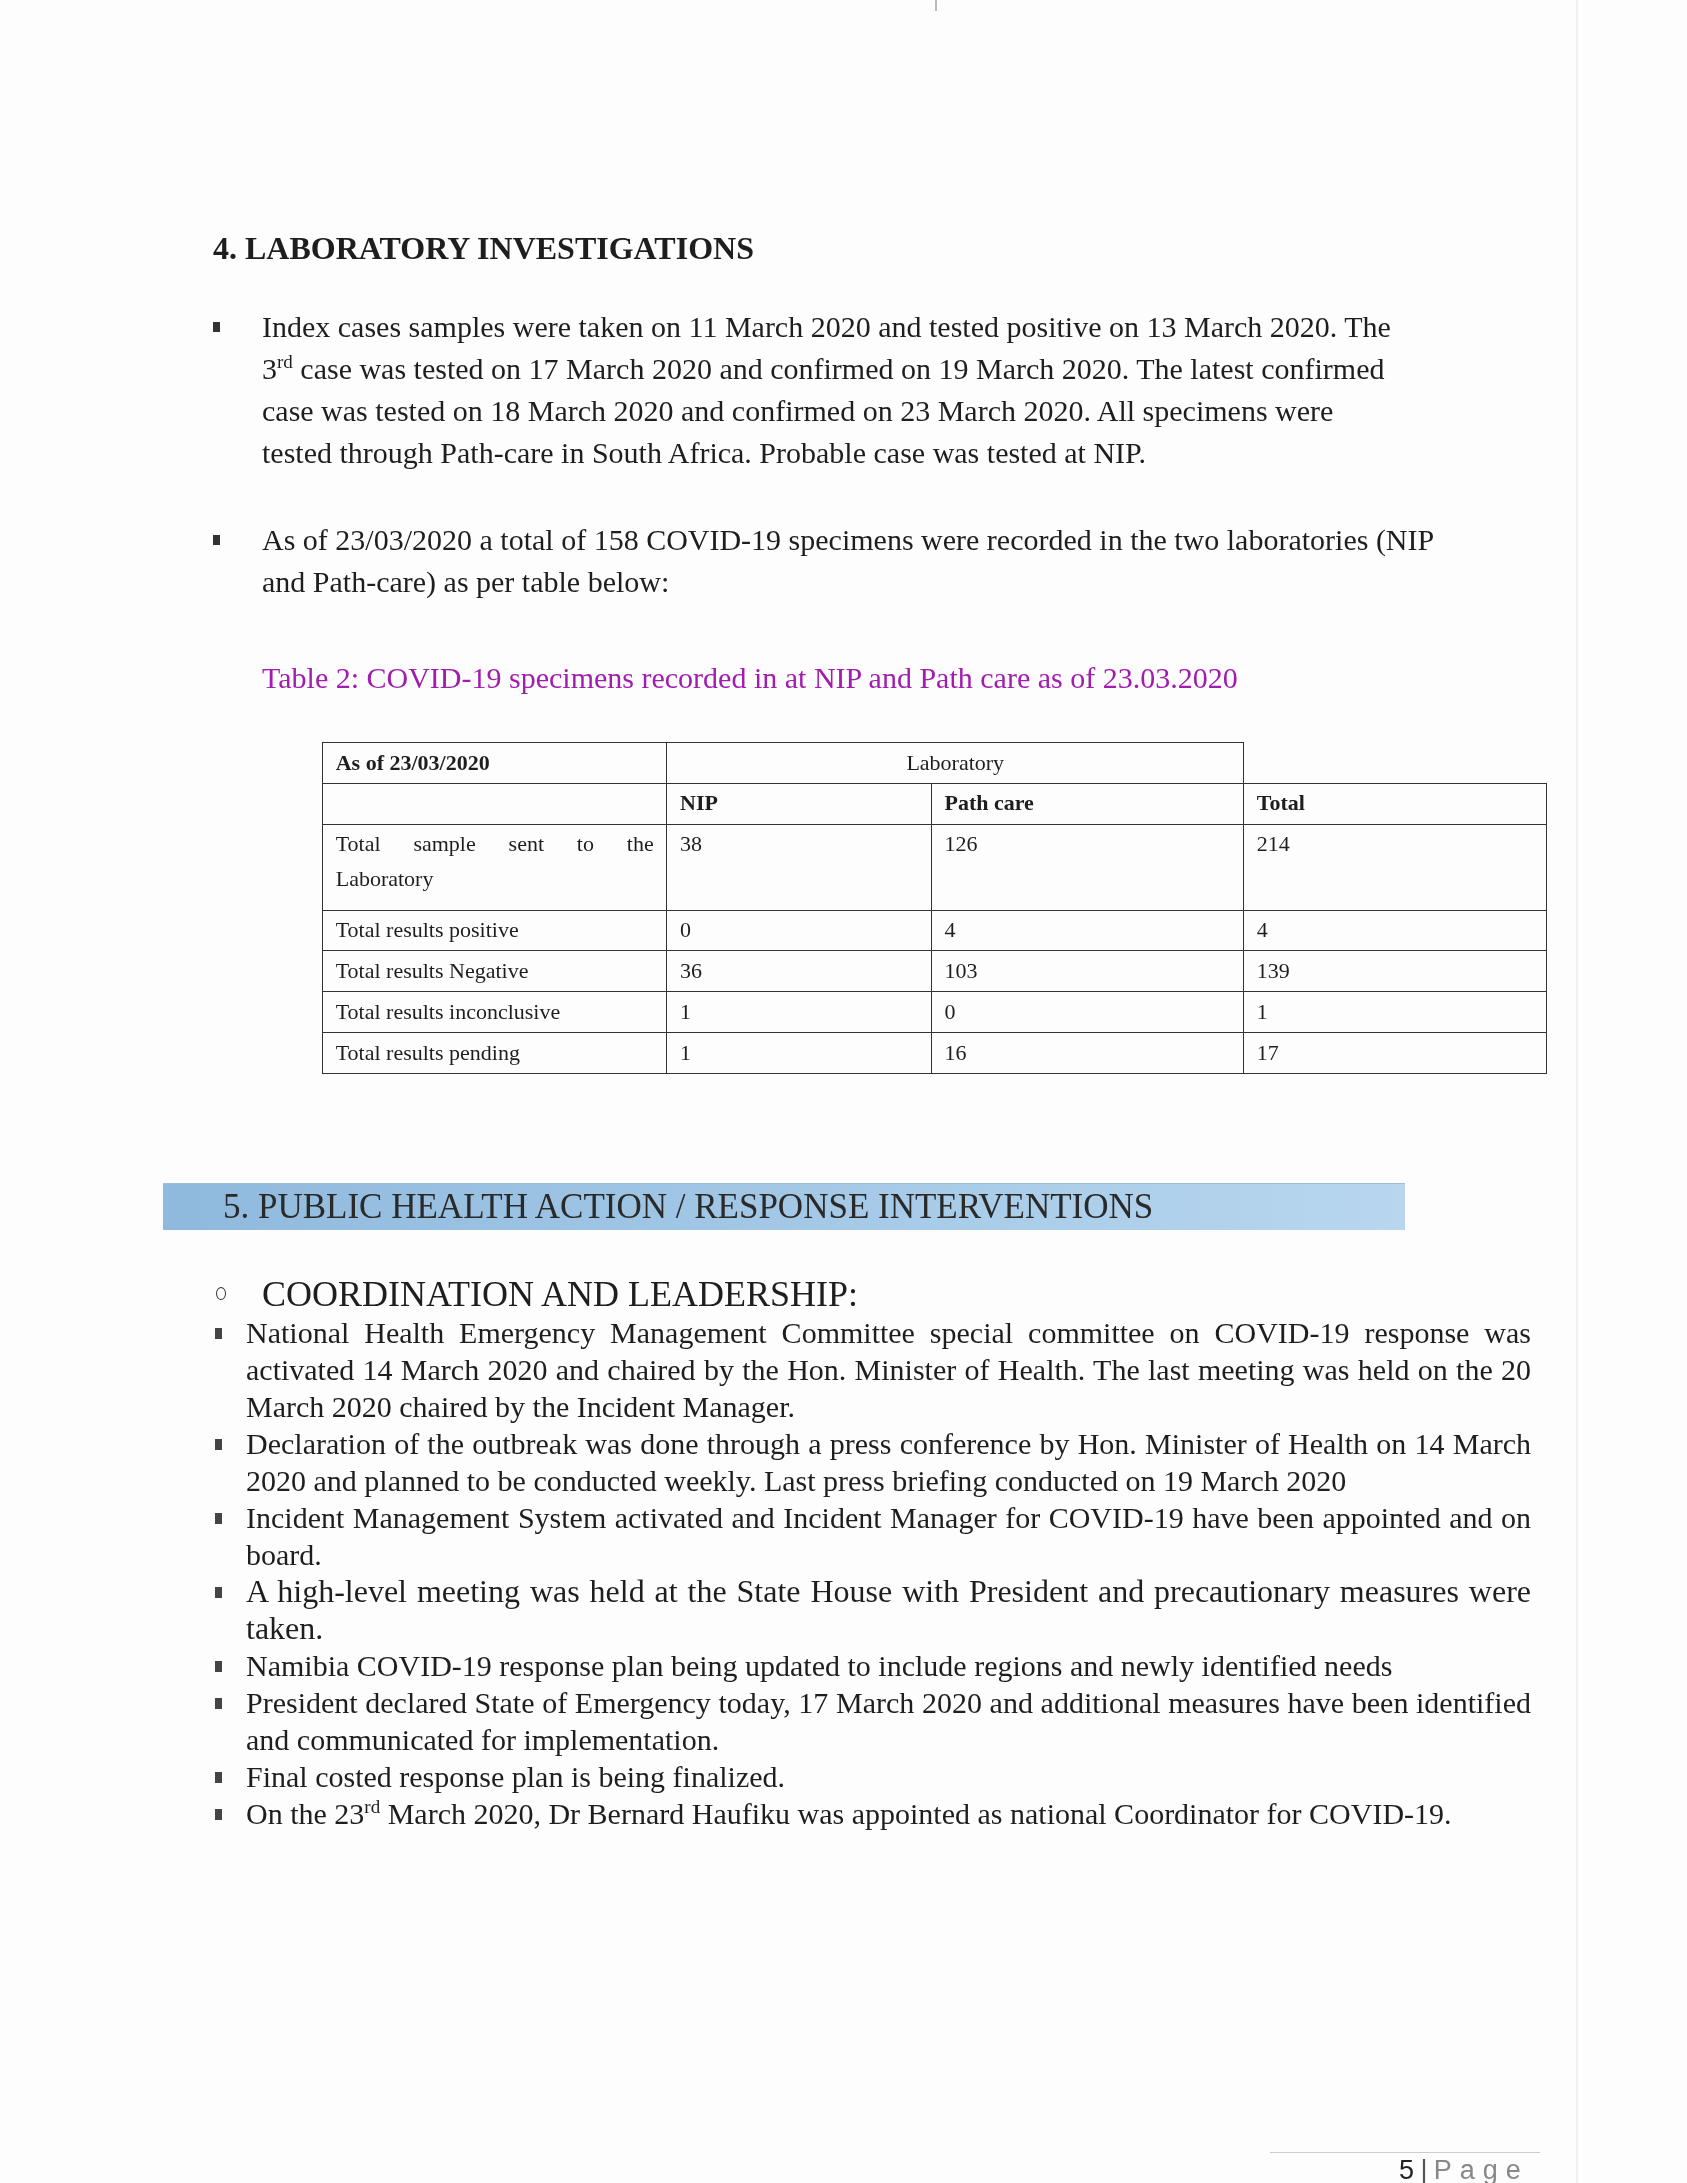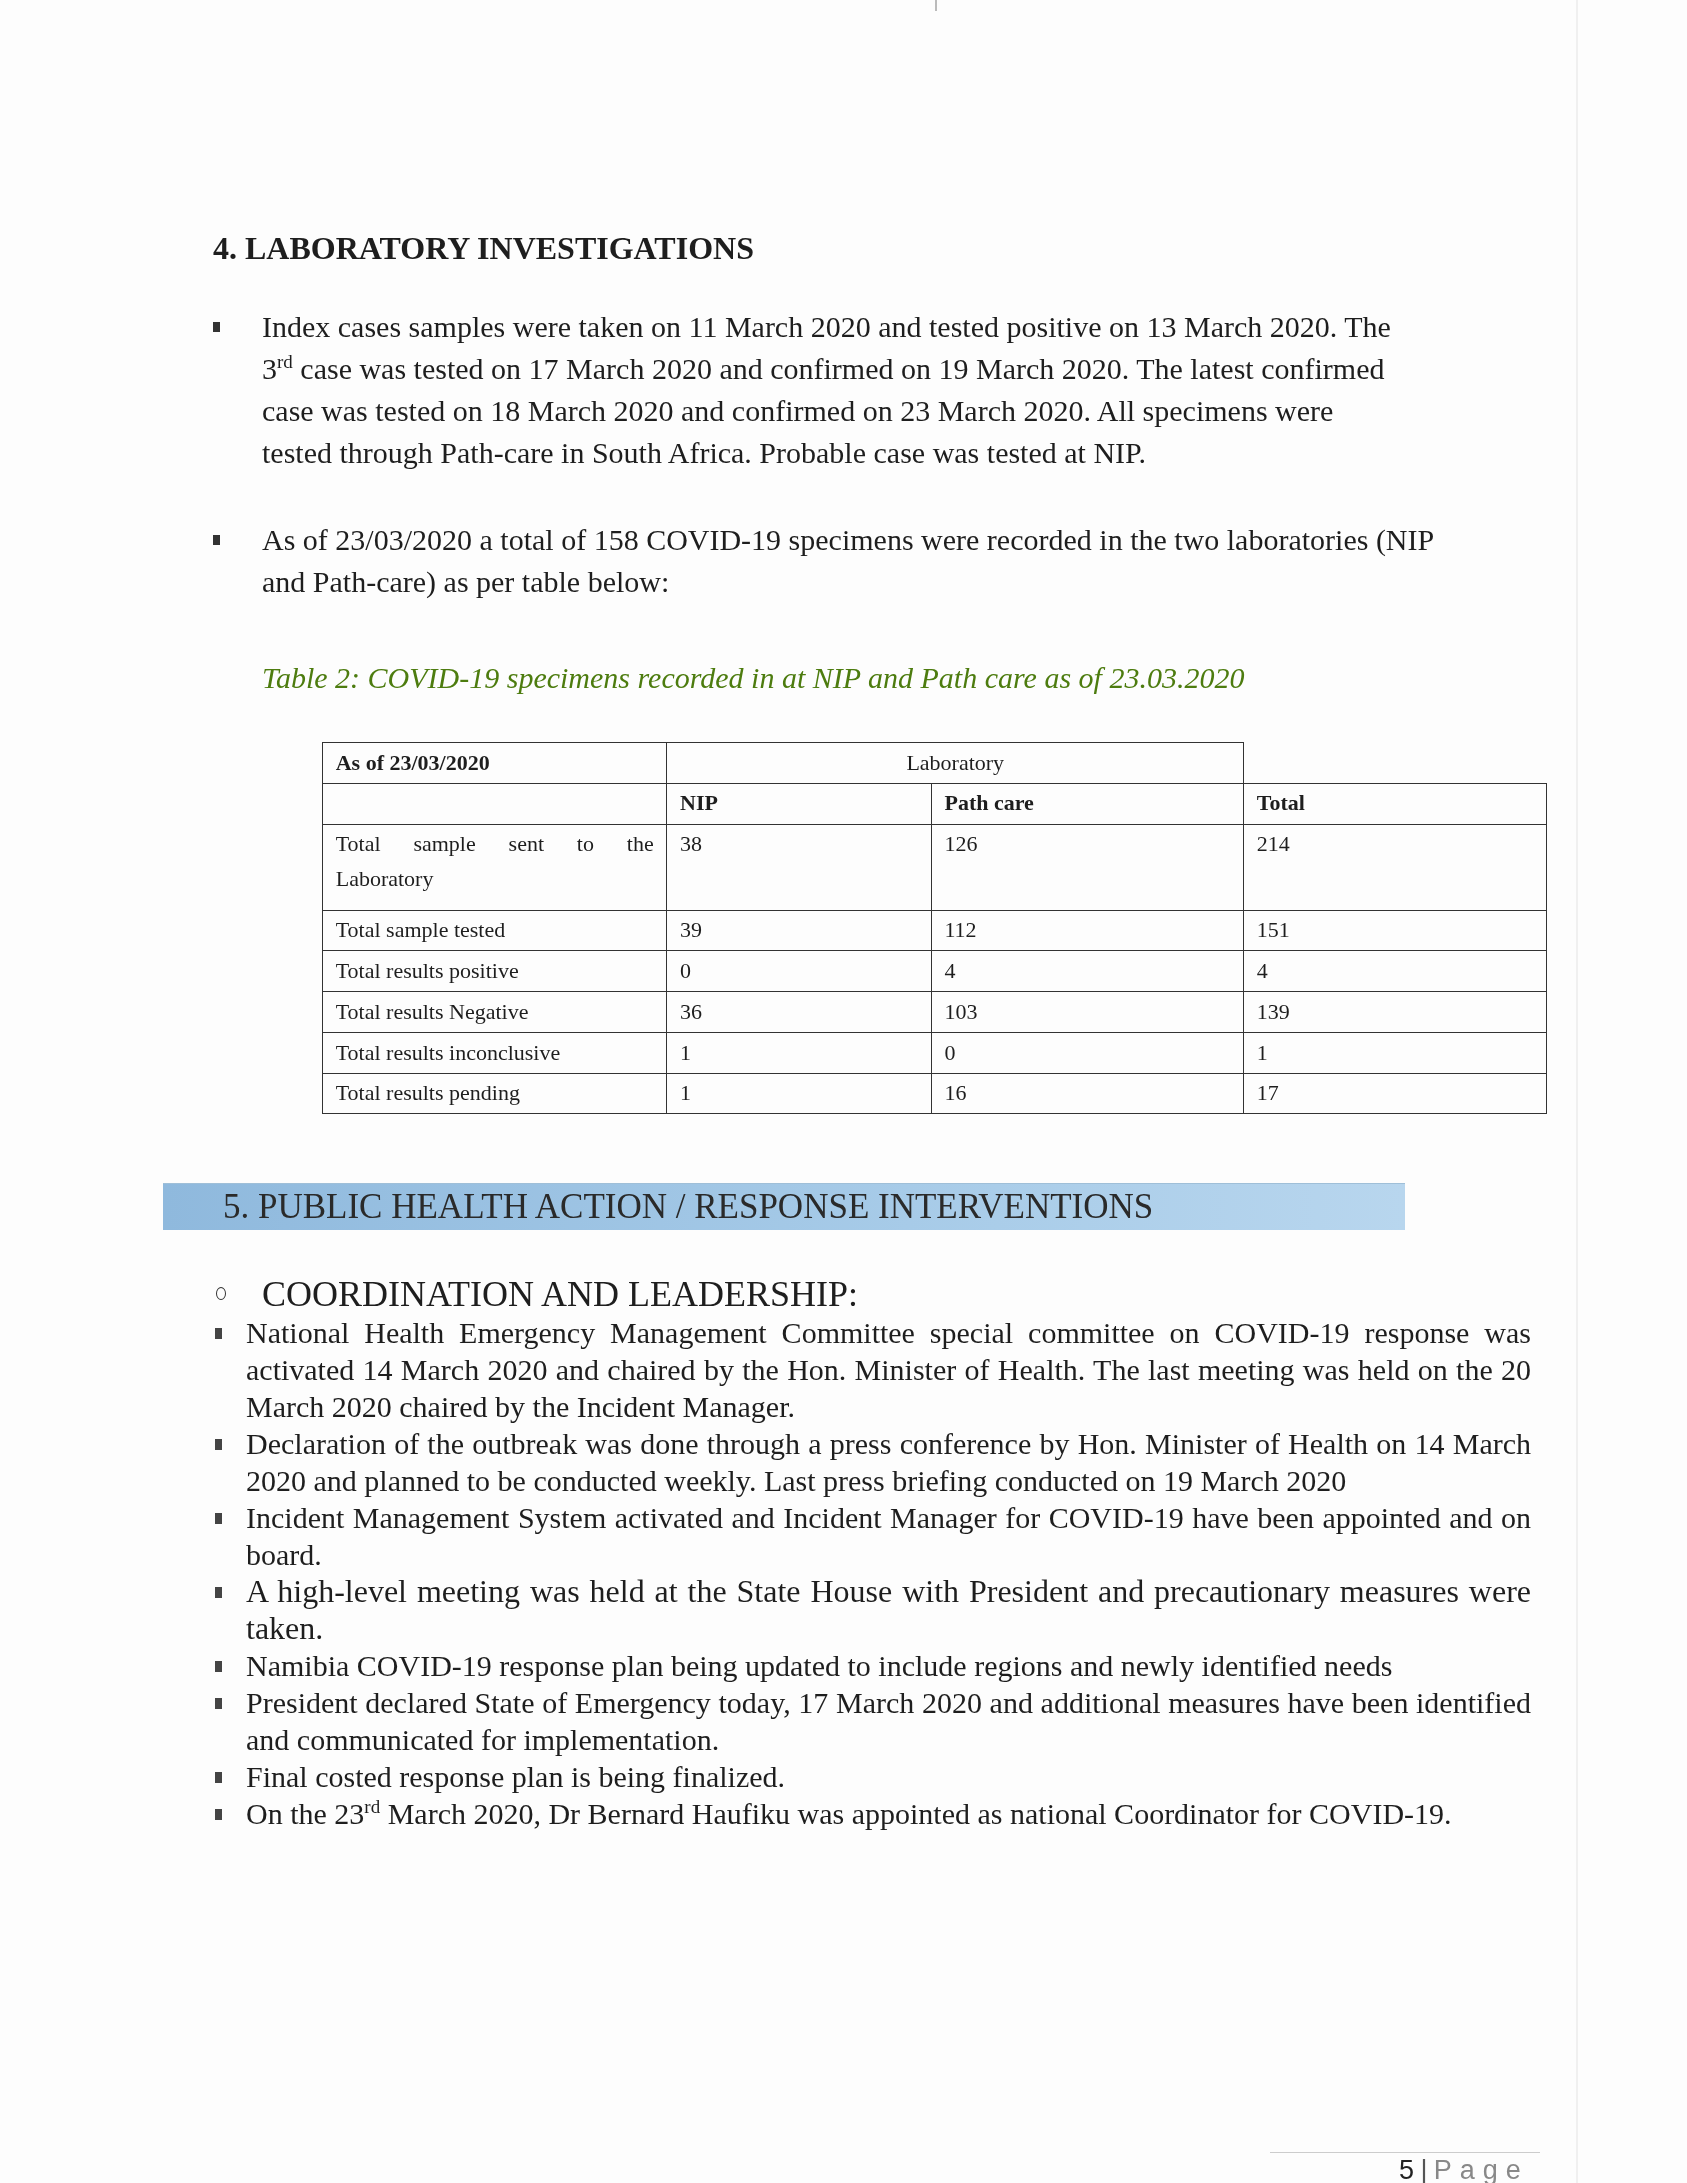--- a/index.html
+++ b/index.html
@@ -13,21 +13,21 @@
   h2.sec4 {
     position: absolute; left: 213px; top: 230px; margin: 0;
     font-size: 32px; font-weight: bold; letter-spacing: 0px;
   }
   .bul { position: absolute; left: 213px; width: 1334px; font-size: 30px; line-height: 42px; }
   .bul .sq { position: absolute; left: 0; top: 16px; width: 7.1px; height: 10.3px; background: #333; }
   .bul .txt { margin-left: 49px; display: block; }
   sup { font-size: 19px; line-height: 0; }
 
   .caption {
-    position: absolute; left: 262px; top: 661px; font-size: 30px; font-style: italic; color: #4d7c0f;
+    position: absolute; left: 262px; top: 661px; font-size: 30px; color: #a21caf;
   }
 
   table.lab {
     position: absolute; left: 322px; top: 742px; border-collapse: collapse;
     font-size: 22px; line-height: 35px;
   }
   table.lab td { border: 1.6px solid #333; padding: 1.6px 12.7px 3.2px 12.7px; vertical-align: top; }
   table.lab td.c0 { width: 318px; }
   table.lab td.c1 { width: 238px; }
   table.lab td.c2 { width: 286px; }
@@ -106,26 +106,20 @@
     <td class="c2 b">Path care</td>
     <td class="c3 b">Total</td>
   </tr>
   <tr style="height:86px;">
     <td class="c0"><span class="justify" style="display:block;">Total  sample  sent  to  the</span><span>Laboratory</span></td>
     <td class="c1">38</td>
     <td class="c2">126</td>
     <td class="c3">214</td>
   </tr>
   <tr>
-    <td class="c0">Total sample tested</td>
-    <td class="c1">39</td>
-    <td class="c2">112</td>
-    <td class="c3">151</td>
-  </tr>
-  <tr>
     <td class="c0">Total results positive</td>
     <td class="c1">0</td>
     <td class="c2">4</td>
     <td class="c3">4</td>
   </tr>
   <tr>
     <td class="c0">Total results Negative</td>
     <td class="c1">36</td>
     <td class="c2">103</td>
     <td class="c3">139</td>

